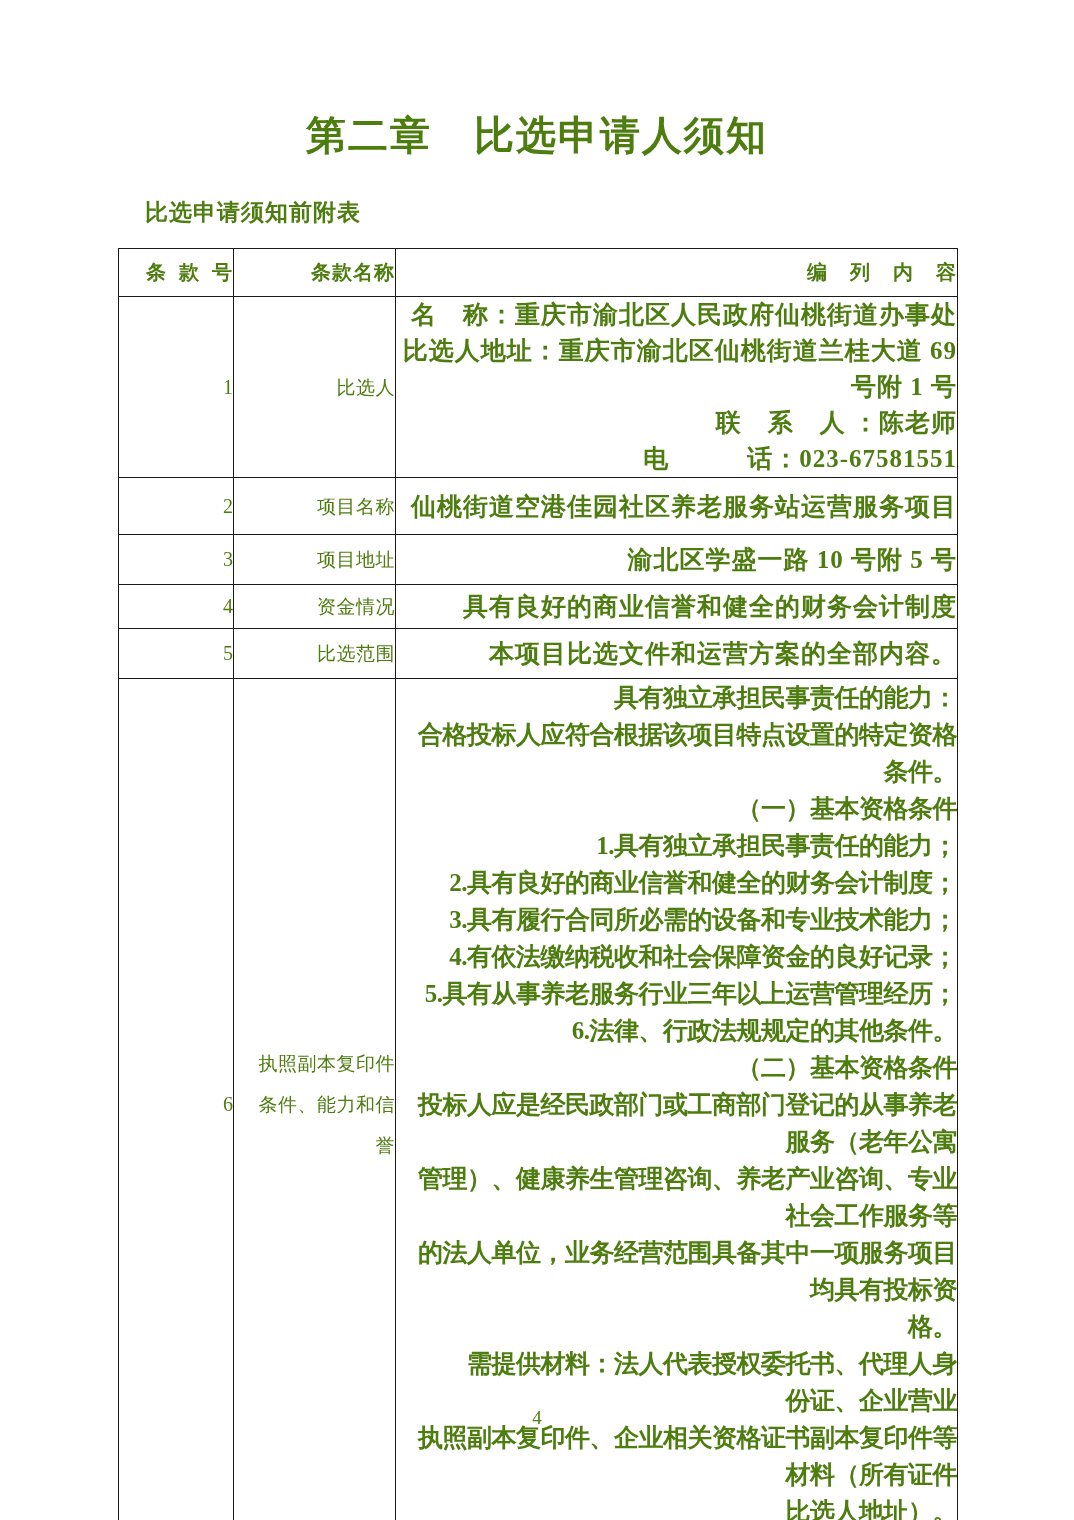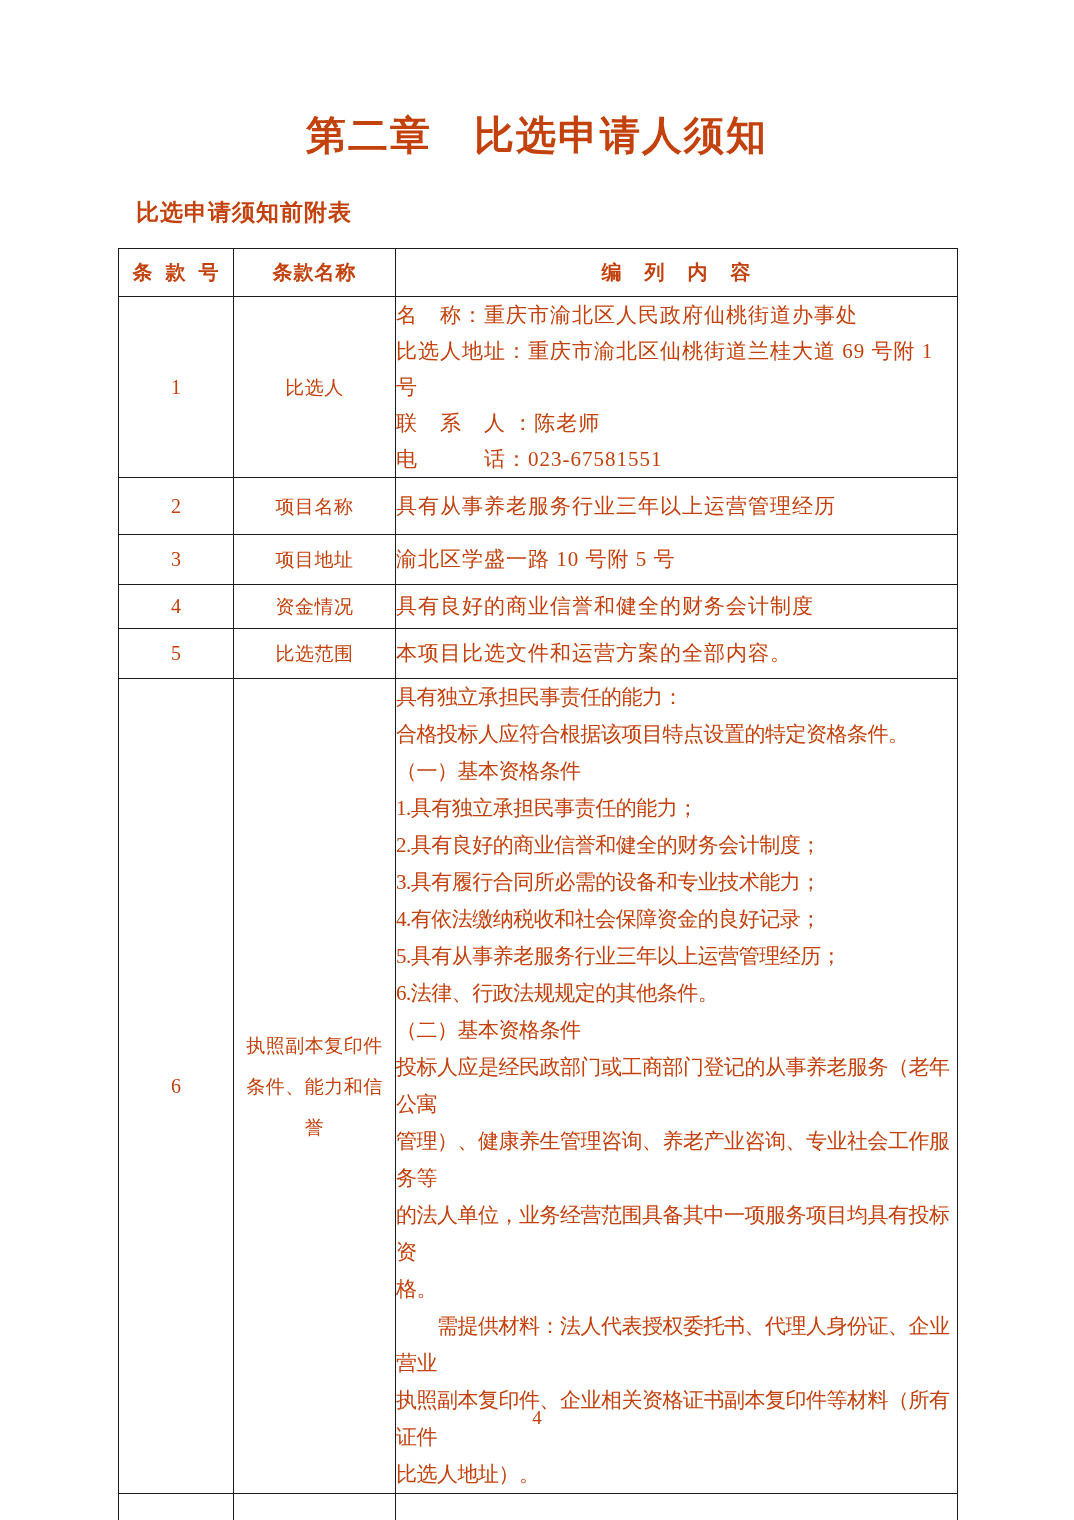--- a/index.html
+++ b/index.html
@@ -2,51 +2,52 @@
 <html><head>
 <meta charset="utf-8">
 <style>
   html, body { margin: 0; padding: 0; background: #ffffff; }
   .page {
     position: relative;
     width: 1074px;
     height: 1520px;
     background: #ffffff;
     font-family: "Liberation Serif", "DejaVu Serif", serif;
-    color: #c2410c;
+    color: #4d7c0f;
     overflow: hidden;
   }
   .chapter-title {
     position: absolute;
     top: 108px; left: 0; width: 100%;
     text-align: center;
     font-size: 40px;
     font-weight: bold;
     letter-spacing: 2px;
     white-space: pre;
   }
   .table-caption {
     position: absolute;
-    top: 197px; left: 136px;
+    top: 197px; left: 145px;
     font-size: 23px;
     font-weight: bold;
     letter-spacing: 1px;
   }
   table.main {
     position: absolute;
     top: 248px; left: 118px;
     width: 839px;
     border-collapse: collapse;
     table-layout: fixed;
   }
   table.main th, table.main td {
     border: 1.6px solid #1b1b1b;
     vertical-align: middle;
     padding: 0;
     overflow: hidden;
+    text-align: right;
   }
   thead tr { height: 48px; }
   th {
     font-size: 20px;
     font-weight: bold;
     text-align: center;
     letter-spacing: 1px;
   }
   th.h-no { word-spacing: 6px; }
   th.h-content { word-spacing: 16px; }
@@ -56,24 +57,25 @@
   }
   td.name {
     text-align: center;
     font-size: 19px;
     letter-spacing: 0.5px;
     line-height: 41px;
     padding: 0 6px;
   }
   td.content {
     text-align: left;
-    font-size: 21px;
+    font-size: 25px;
     letter-spacing: 1px;
     line-height: 37px;
     padding: 2px 12px 2px 10px;
+    font-weight: bold;
   }
   tbody tr:nth-child(1) { height: 145px; }
   tbody tr:nth-child(2) { height: 57px; }
   tbody tr:nth-child(3) { height: 50px; }
   tbody tr:nth-child(4) { height: 44px; }
   tbody tr:nth-child(5) { height: 50px; }
   tbody tr:nth-child(6) { height: 638px; }
   tbody tr:nth-child(7) { height: 122px; }
   tbody tr:nth-child(1) td.content { line-height: 36px; }
   tbody tr:nth-child(6) td.content { letter-spacing: -0.5px; }
@@ -119,21 +121,21 @@
             <div>联　系　人 ：陈老师</div>
             <div>电　　　话：023-67581551</div>
           </td>
         </tr>
         <tr>
           <td class="no">2</td>
           <td class="name">
             <div>项目名称</div>
           </td>
           <td class="content">
-            <div>具有从事养老服务行业三年以上运营管理经历</div>
+            <div>仙桃街道空港佳园社区养老服务站运营服务项目</div>
           </td>
         </tr>
         <tr>
           <td class="no">3</td>
           <td class="name">
             <div>项目地址</div>
           </td>
           <td class="content">
             <div>渝北区学盛一路 10 号附 5 号</div>
           </td>

